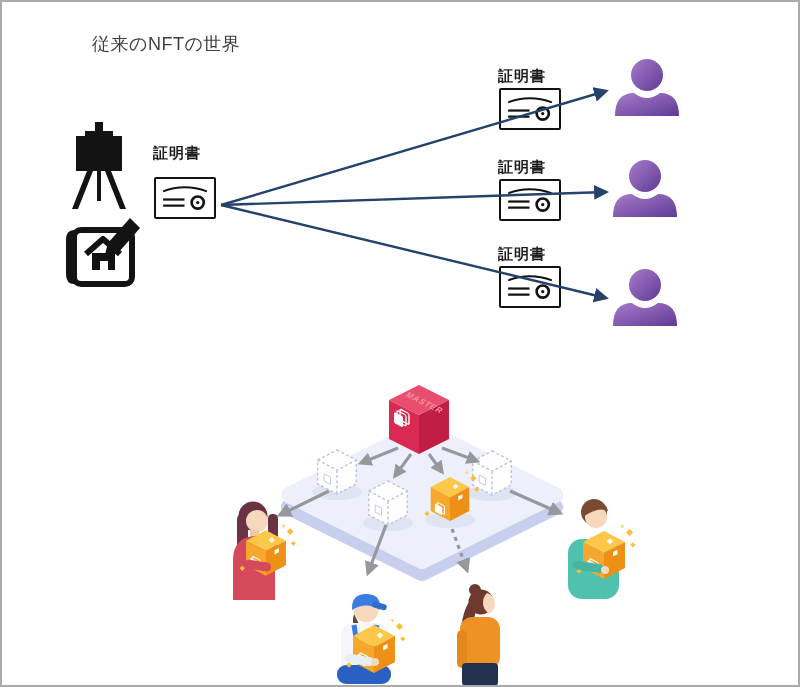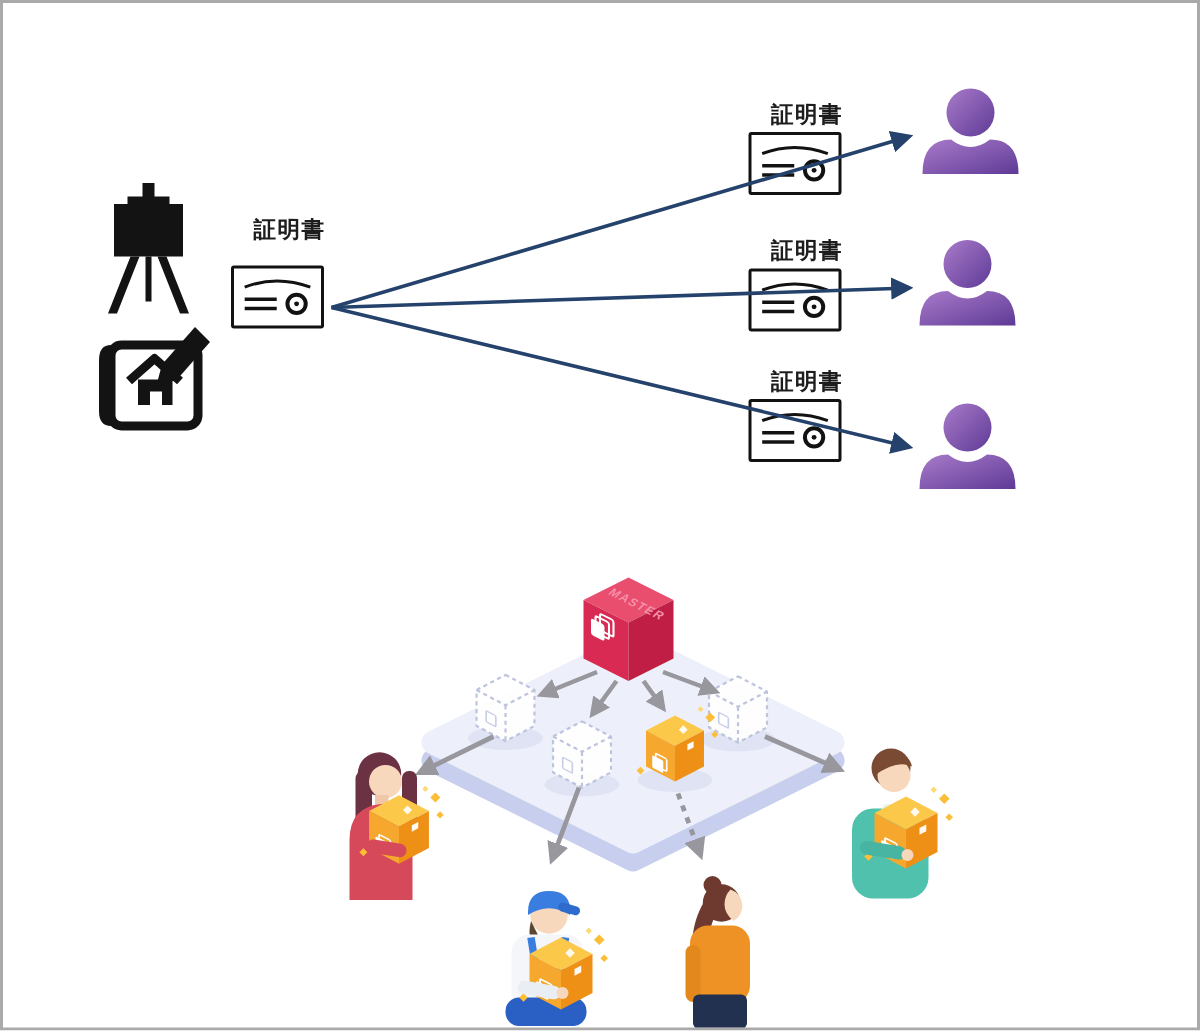--- a/index.html
+++ b/index.html
@@ -1,33 +1,34 @@
 <!DOCTYPE html>
 <html><head>
 <meta charset="utf-8">
 <style>
   html,body{margin:0;padding:0;background:#fff;}
   body{font-family:"Liberation Sans","DejaVu Sans",sans-serif;}
   .frame{position:relative;width:800px;height:687px;box-sizing:border-box;
          border:2px solid #aaaaaa;background:#ffffff;overflow:hidden;}
   .section-title{position:absolute;font-size:18px;color:#3f3f3f;letter-spacing:0.5px;}
   .abs{position:absolute;}
-  .cert-label{position:absolute;width:64px;text-align:right;font-size:15px;
+  .cert-label{position:absolute;width:64px;text-align:left;font-size:15px;
               font-weight:700;color:#1d1d1d;letter-spacing:1px;white-space:nowrap;}
   .cert-box{position:absolute;width:62px;height:42px;background:#ffffff;
             border:2.5px solid #121212;border-radius:2px;box-sizing:border-box;}
   .cert-box svg{display:block;width:100%;height:100%;}
   svg{overflow:visible;}
   .overlay{position:absolute;left:0;top:0;pointer-events:none;}
 </style>
 </head>
 <body>
 
 <div class="frame">
 
+  <div class="section-title" style="left:90px;top:30px;">従来のNFTの世界</div>
 
   <svg class="abs" style="left:60px;top:112px;" width="90" height="185" viewBox="0 0 90 185">
     <g fill="#131313" stroke="none">
       <rect x="33" y="8" width="8" height="11"></rect>
       <rect x="23" y="17" width="28" height="5"></rect>
       <rect x="14" y="22" width="46" height="35"></rect>
       <rect x="35" y="57" width="4" height="30"></rect>
       <path d="M31,57 L16,95 L10,95 L25,57 Z"></path>
       <path d="M43,57 L58,95 L64,95 L49,57 Z"></path>
     </g>

